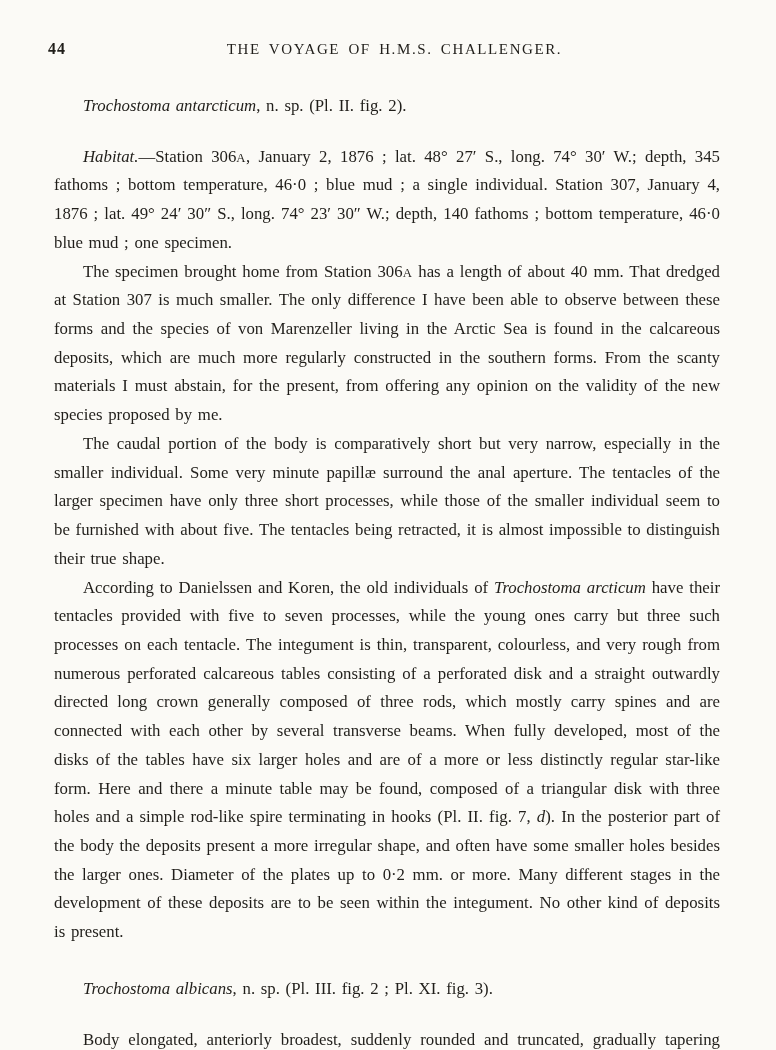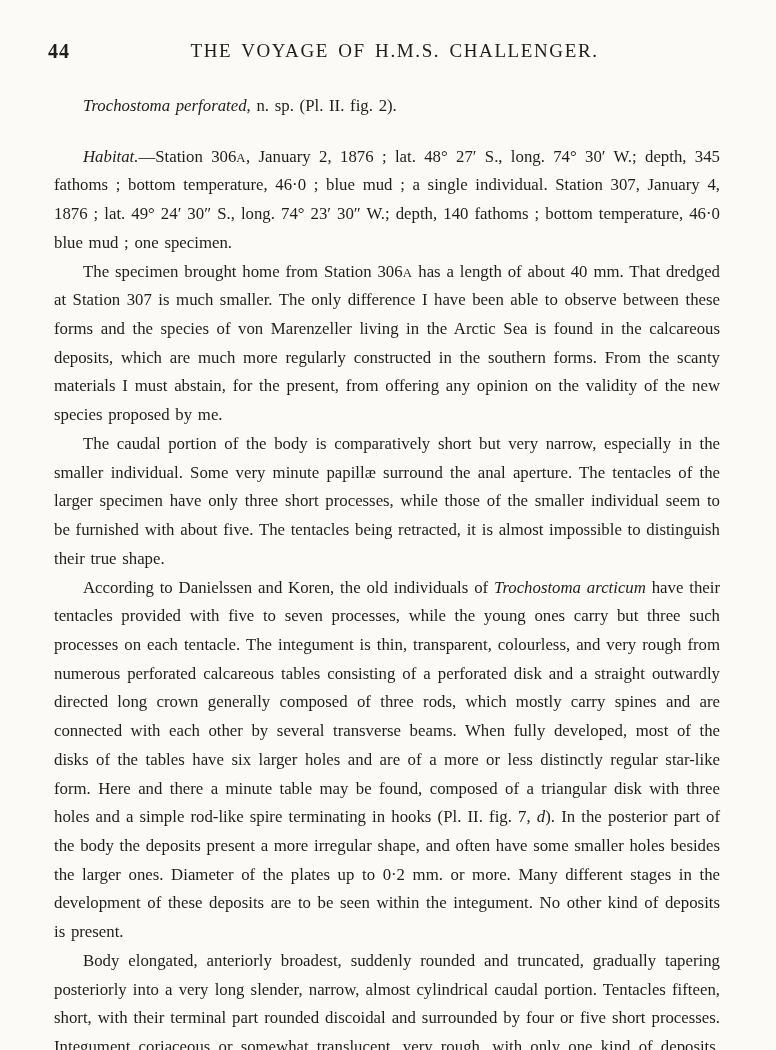--- a/index.html
+++ b/index.html
@@ -24,25 +24,25 @@
     position: relative;
     text-align: center;
     height: 20px;
     margin-bottom: 32px;
   }
   .page-number {
     position: absolute;
     left: -6px;
     top: 0;
     font-weight: bold;
-    font-size: 20px;
+    font-size: 16px;
     letter-spacing: 1px;
   }
   .running-title {
-    font-size: 19px;
+    font-size: 15px;
     letter-spacing: 1.6px;
     font-weight: 500;
     word-spacing: 3px;
     margin-left: 15px;
   }
   .page-body p {
     margin: 0;
     font-size: 16.8px;
     line-height: 1.71;
     text-align: justify;
@@ -67,20 +67,21 @@
 </style>
 </head>
 <body>
 
 <div class="page">
   <header class="running-head">
     <span class="page-number">44</span>
     <span class="running-title">THE VOYAGE OF H.M.S. CHALLENGER.</span>
   </header>
   <main class="page-body">
-      <p class="species-heading"><span class="italic">Trochostoma perforated</span><span>, n. sp. (Pl. II. fig. 2).</span></p>
+      <p class="species-heading"><span class="italic">Trochostoma antarcticum</span><span>, n. sp. (Pl. II. fig. 2).</span></p>
       <p class="paragraph"><span class="italic">Habitat.</span><span>—Station 306</span><span class="small-cap">A</span><span>, January 2, 1876 ; lat. 48° 27′ S., long. 74° 30′ W.; depth, 345 fathoms ; bottom temperature, 46·0 ; blue mud ; a single individual.  Station 307, January 4, 1876 ; lat. 49° 24′ 30″ S., long. 74° 23′ 30″ W.; depth, 140 fathoms ; bottom temperature, 46·0 blue mud ; one specimen.</span></p>
       <p class="paragraph"><span>The specimen brought home from Station 306</span><span class="small-cap">A</span><span> has a length of about 40 mm.  That dredged at Station 307 is much smaller.  The only difference I have been able to observe between these forms and the species of von Marenzeller living in the Arctic Sea is found in the calcareous deposits, which are much more regularly constructed in the southern forms. From the scanty materials I must abstain, for the present, from offering any opinion on the validity of the new species proposed by me.</span></p>
       <p class="paragraph"><span>The caudal portion of the body is comparatively short but very narrow, especially in the smaller individual.  Some very minute papillæ surround the anal aperture.  The tentacles of the larger specimen have only three short processes, while those of the smaller individual seem to be furnished with about five.  The tentacles being retracted, it is almost impossible to distinguish their true shape.</span></p>
       <p class="paragraph"><span>According to Danielssen and Koren, the old individuals of </span><span class="italic">Trochostoma arcticum</span><span> have their tentacles provided with five to seven processes, while the young ones carry but three such processes on each tentacle.  The integument is thin, transparent, colourless, and very rough from numerous perforated calcareous tables consisting of a perforated disk and a straight outwardly directed long crown generally composed of three rods, which mostly carry spines and are connected with each other by several transverse beams.  When fully developed, most of the disks of the tables have six larger holes and are of a more or less distinctly regular star-like form.  Here and there a minute table may be found, composed of a triangular disk with three holes and a simple rod-like spire terminating in hooks (Pl. II. fig. 7, </span><span class="italic">d</span><span>).  In the posterior part of the body the deposits present a more irregular shape, and often have some smaller holes besides the larger ones. Diameter of the plates up to 0·2 mm. or more.  Many different stages in the development of these deposits are to be seen within the integument.  No other kind of deposits is present.</span></p>
+      <p class="species-heading"><span class="italic">Trochostoma albicans</span><span>, n. sp. (Pl. III. fig. 2 ;  Pl. XI. fig. 3).</span></p>
       <p class="paragraph"><span>Body elongated, anteriorly broadest, suddenly rounded and truncated, gradually tapering posteriorly into a very long slender, narrow, almost cylindrical caudal portion. Tentacles fifteen, short, with their terminal part rounded discoidal and surrounded by four or five short processes.  Integument coriaceous or somewhat translucent, very rough, with only one kind of deposits, viz., numerous rather large and irregular perforated</span></p>
     </main>
 </div>
 
 </body></html>

